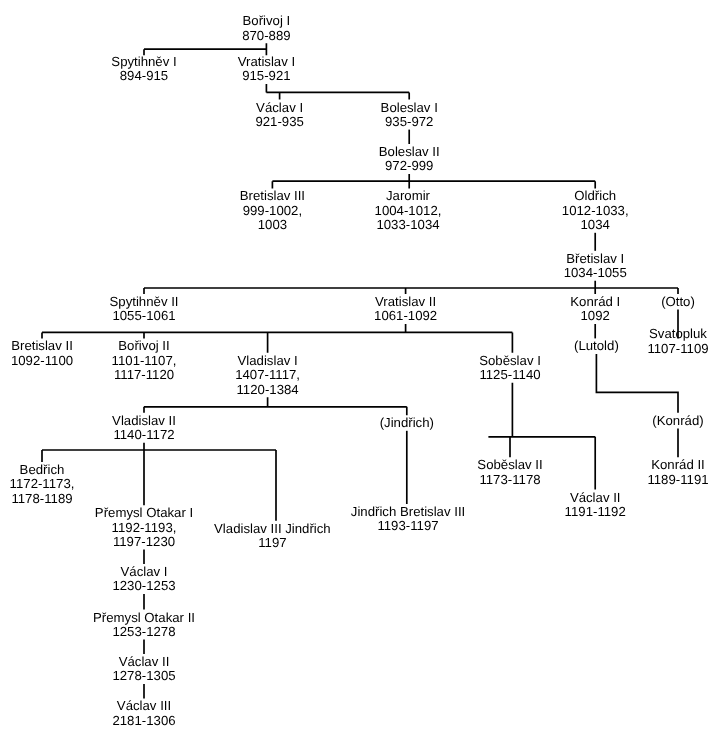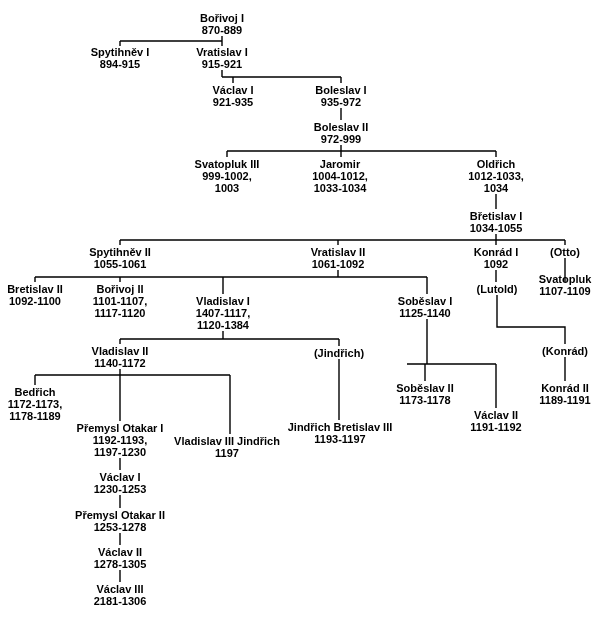--- a/index.html
+++ b/index.html
@@ -6,21 +6,20 @@
   body {
     width: 600px; height: 617px;
     background: #ffffff;
     font-family: "Liberation Sans", "DejaVu Sans", sans-serif;
   }
   .canvas {
     position: relative;
     width: 600px; height: 617px;
     background: #ffffff;
     overflow: hidden;
-    font-weight: bold;
   }
   svg.wires {
     position: absolute; left: 0; top: 0;
   }
   .node {
     position: absolute;
     transform: translateX(-50%);
     text-align: center;
     white-space: nowrap;
     color: #000000;
@@ -82,21 +81,21 @@
     <span class="nm">Boleslav I</span>
     <span class="yr">935-972</span>
   </div>
 
   <div class="node" style="left:341px;top:121px">
     <span class="nm">Boleslav II</span>
     <span class="yr">972-999</span>
   </div>
 
   <div class="node" style="left:227px;top:158px">
-    <span class="nm">Svatopluk III</span>
+    <span class="nm">Bretislav III</span>
     <span class="yr">999-1002,</span>
     <span class="yr">1003</span>
   </div>
 
   <div class="node" style="left:340px;top:158px">
     <span class="nm">Jaromir</span>
     <span class="yr">1004-1012,</span>
     <span class="yr">1033-1034</span>
   </div>
 

